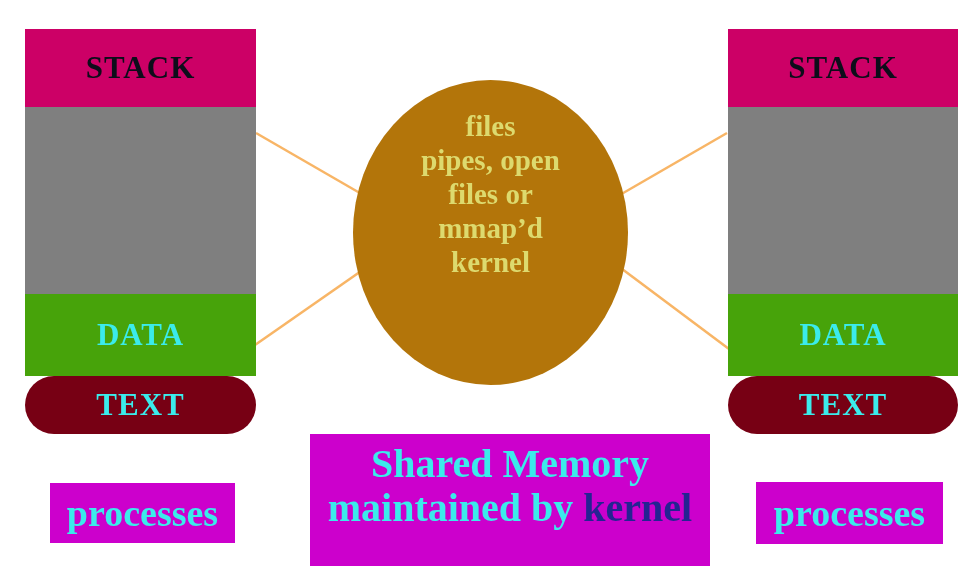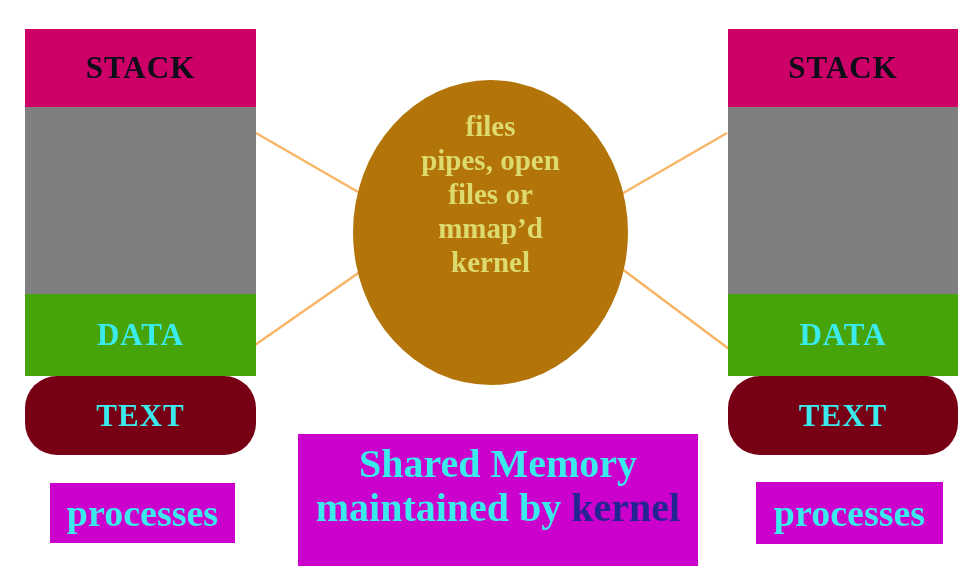--- a/index.html
+++ b/index.html
@@ -11,37 +11,37 @@
   .connectors{position:absolute;left:0;top:0;z-index:1;}
   .conn{stroke:var(--connector);stroke-width:2.5;fill:none;}
   
   .memcol{position:absolute;top:29px;display:flex;flex-direction:column;z-index:2;}
   .memcol.left{left:25px;width:231px;}
   .memcol.right{left:728px;width:230px;}
   .seg{display:flex;align-items:center;justify-content:center;font-size:31px;letter-spacing:1px;}
   .seg.stack{height:78px;background:var(--stack);color:var(--stack_label_text);}
   .seg.free{height:187px;background:var(--free);}
   .seg.data{height:82px;background:var(--data);color:var(--cyan);}
-  .seg.text{height:79px;background:var(--text);color:var(--cyan);border-radius:32px;}
+  .seg.text{height:58px;background:var(--text);color:var(--cyan);border-radius:32px;}
   
   .ellipse{
     position:absolute;left:353px;top:80px;width:275px;height:305px;border-radius:50%;
     background:var(--ellipse);z-index:3;box-sizing:border-box;padding-top:29px;
     text-align:center;color:var(--ellipse_text);font-size:29px;line-height:34px;
   }
   
   .proclabel{
     position:absolute;background:var(--proclabel);color:var(--cyan);
     display:flex;align-items:center;justify-content:center;font-size:38px;z-index:2;
   }
   .proclabel.left{left:50px;top:483px;width:185px;height:60px;}
   .proclabel.right{left:756px;top:482px;width:187px;height:62px;}
   
   .caption{
-    position:absolute;left:298px;top:434px;width:400px;height:132px;
+    position:absolute;left:310px;top:434px;width:400px;height:132px;
     background:var(--proclabel);z-index:2;text-align:center;
     color:var(--cyan);font-size:40px;line-height:44px;
   }
   .caption .l1{margin-top:8px;}
   .caption .l2{}
   .caption .kernel{color:var(--kernel);}
 </style>
 </head>
 <body>
 

